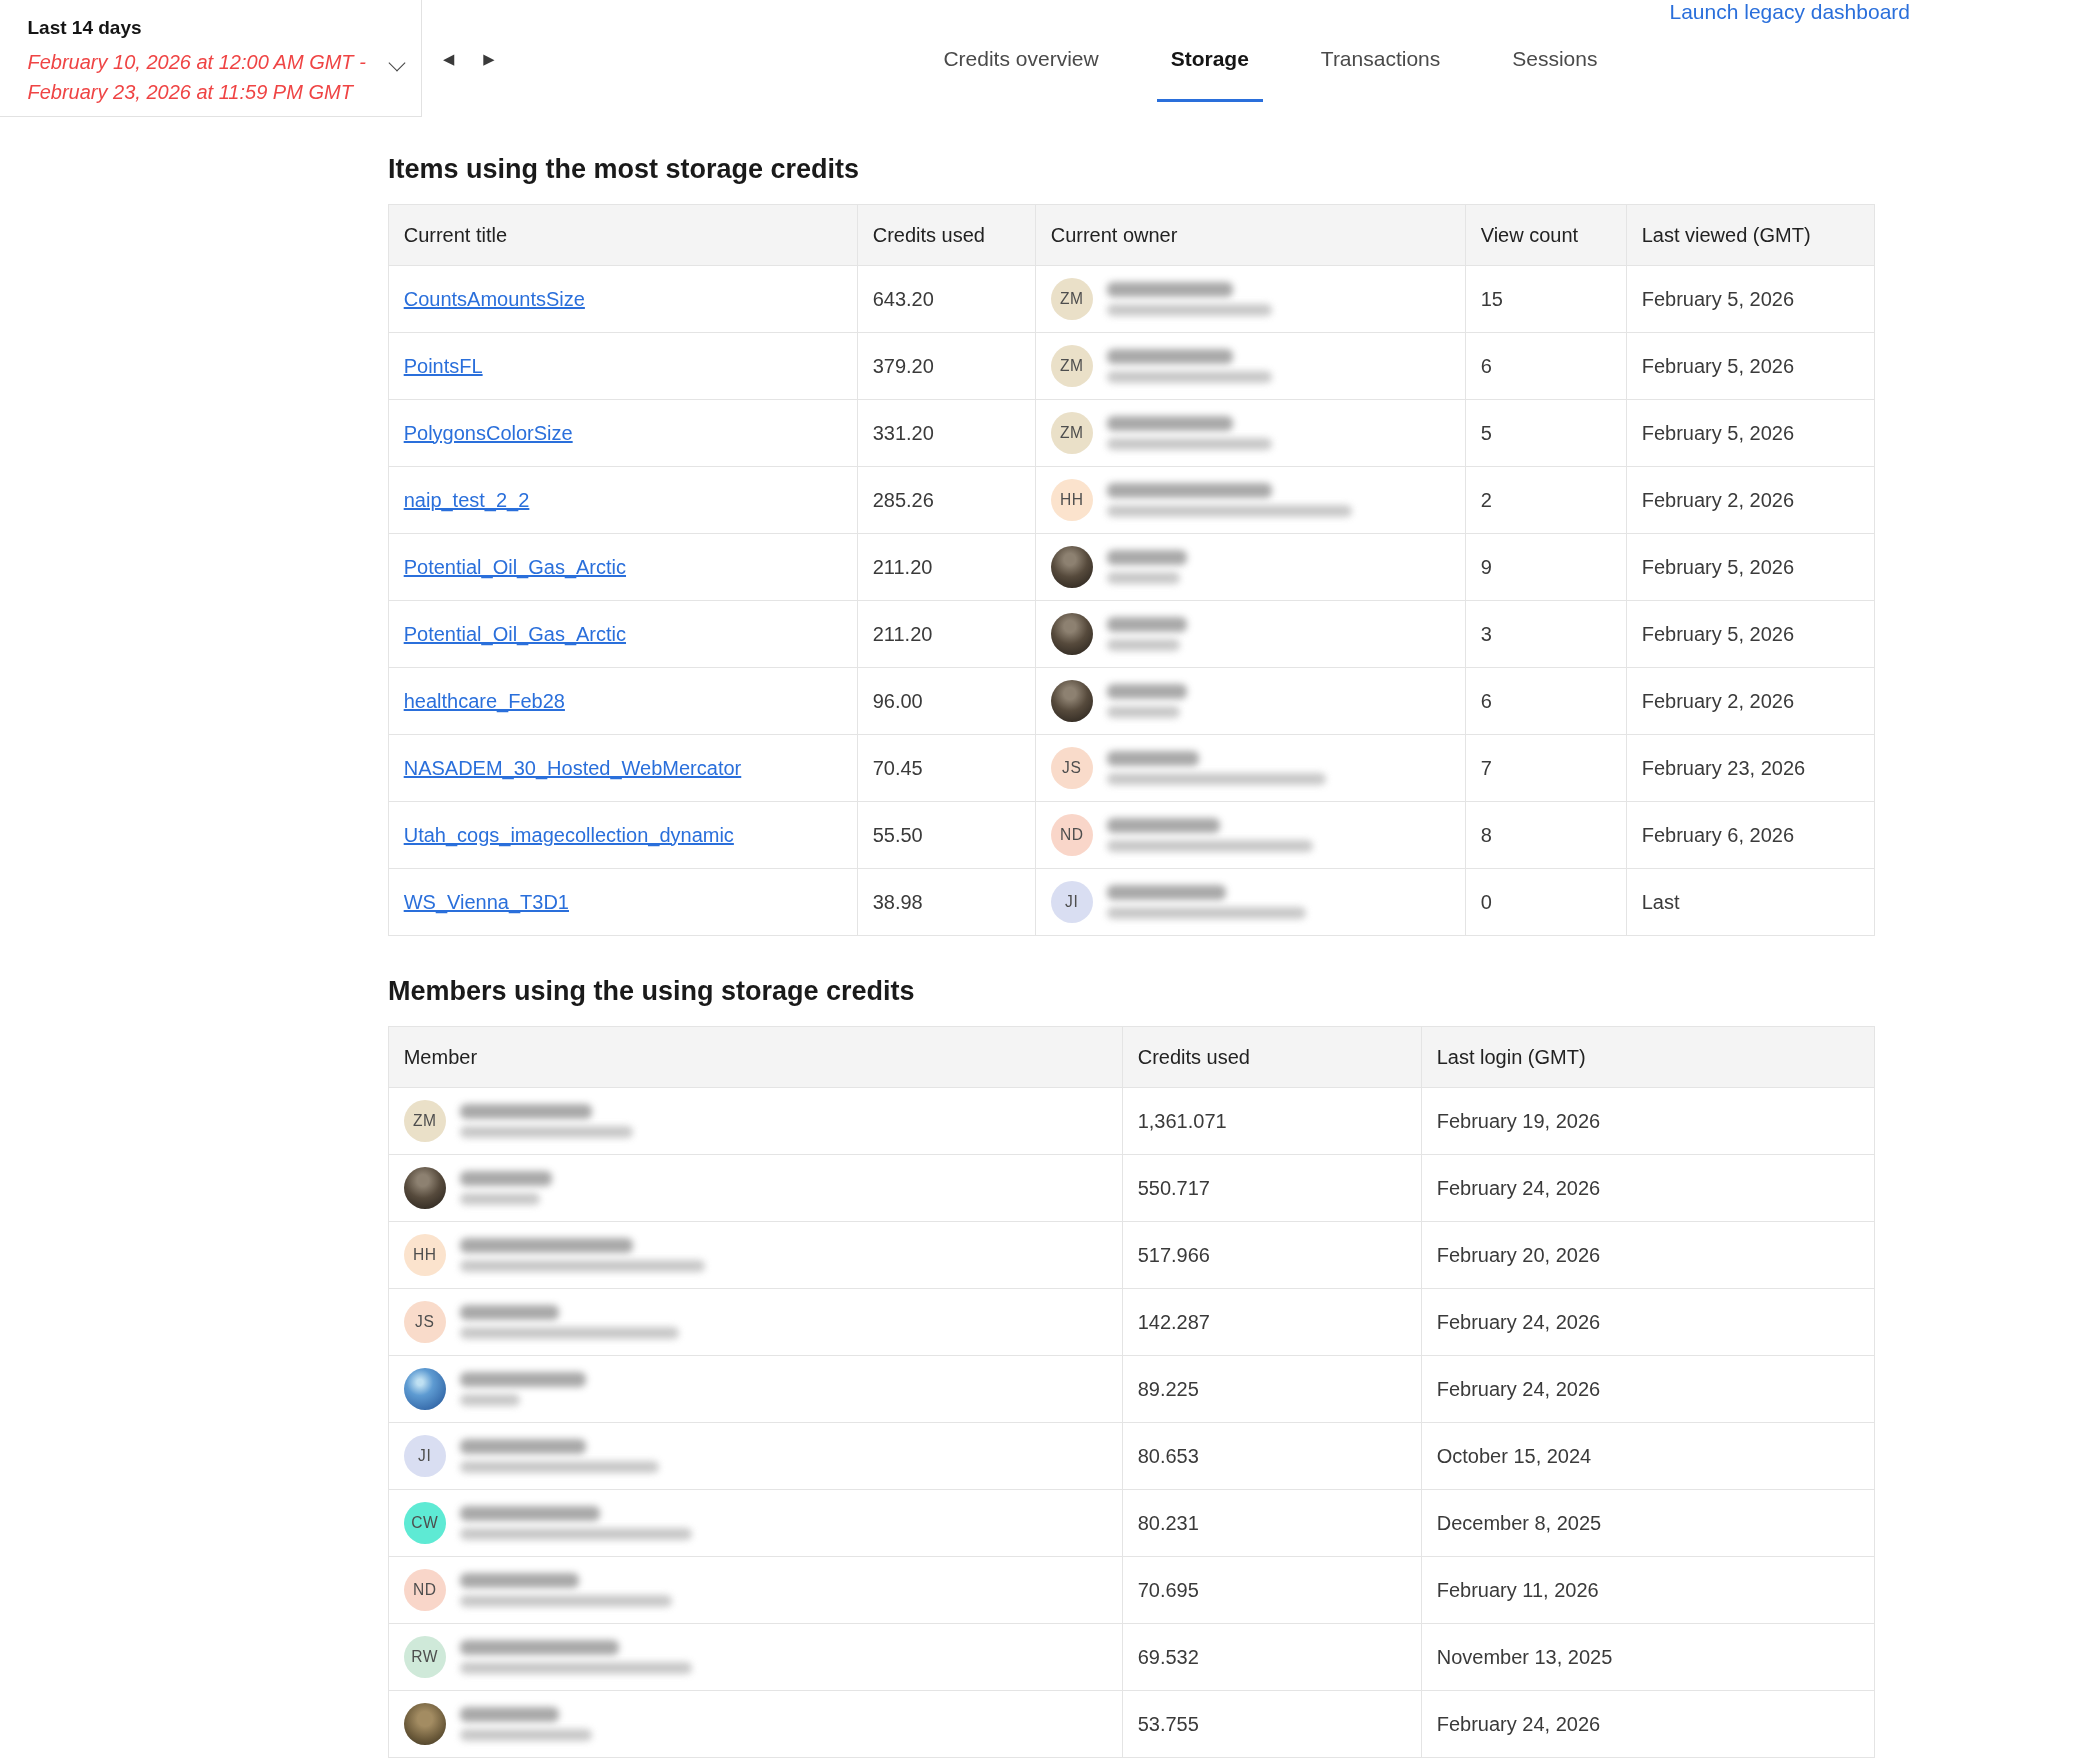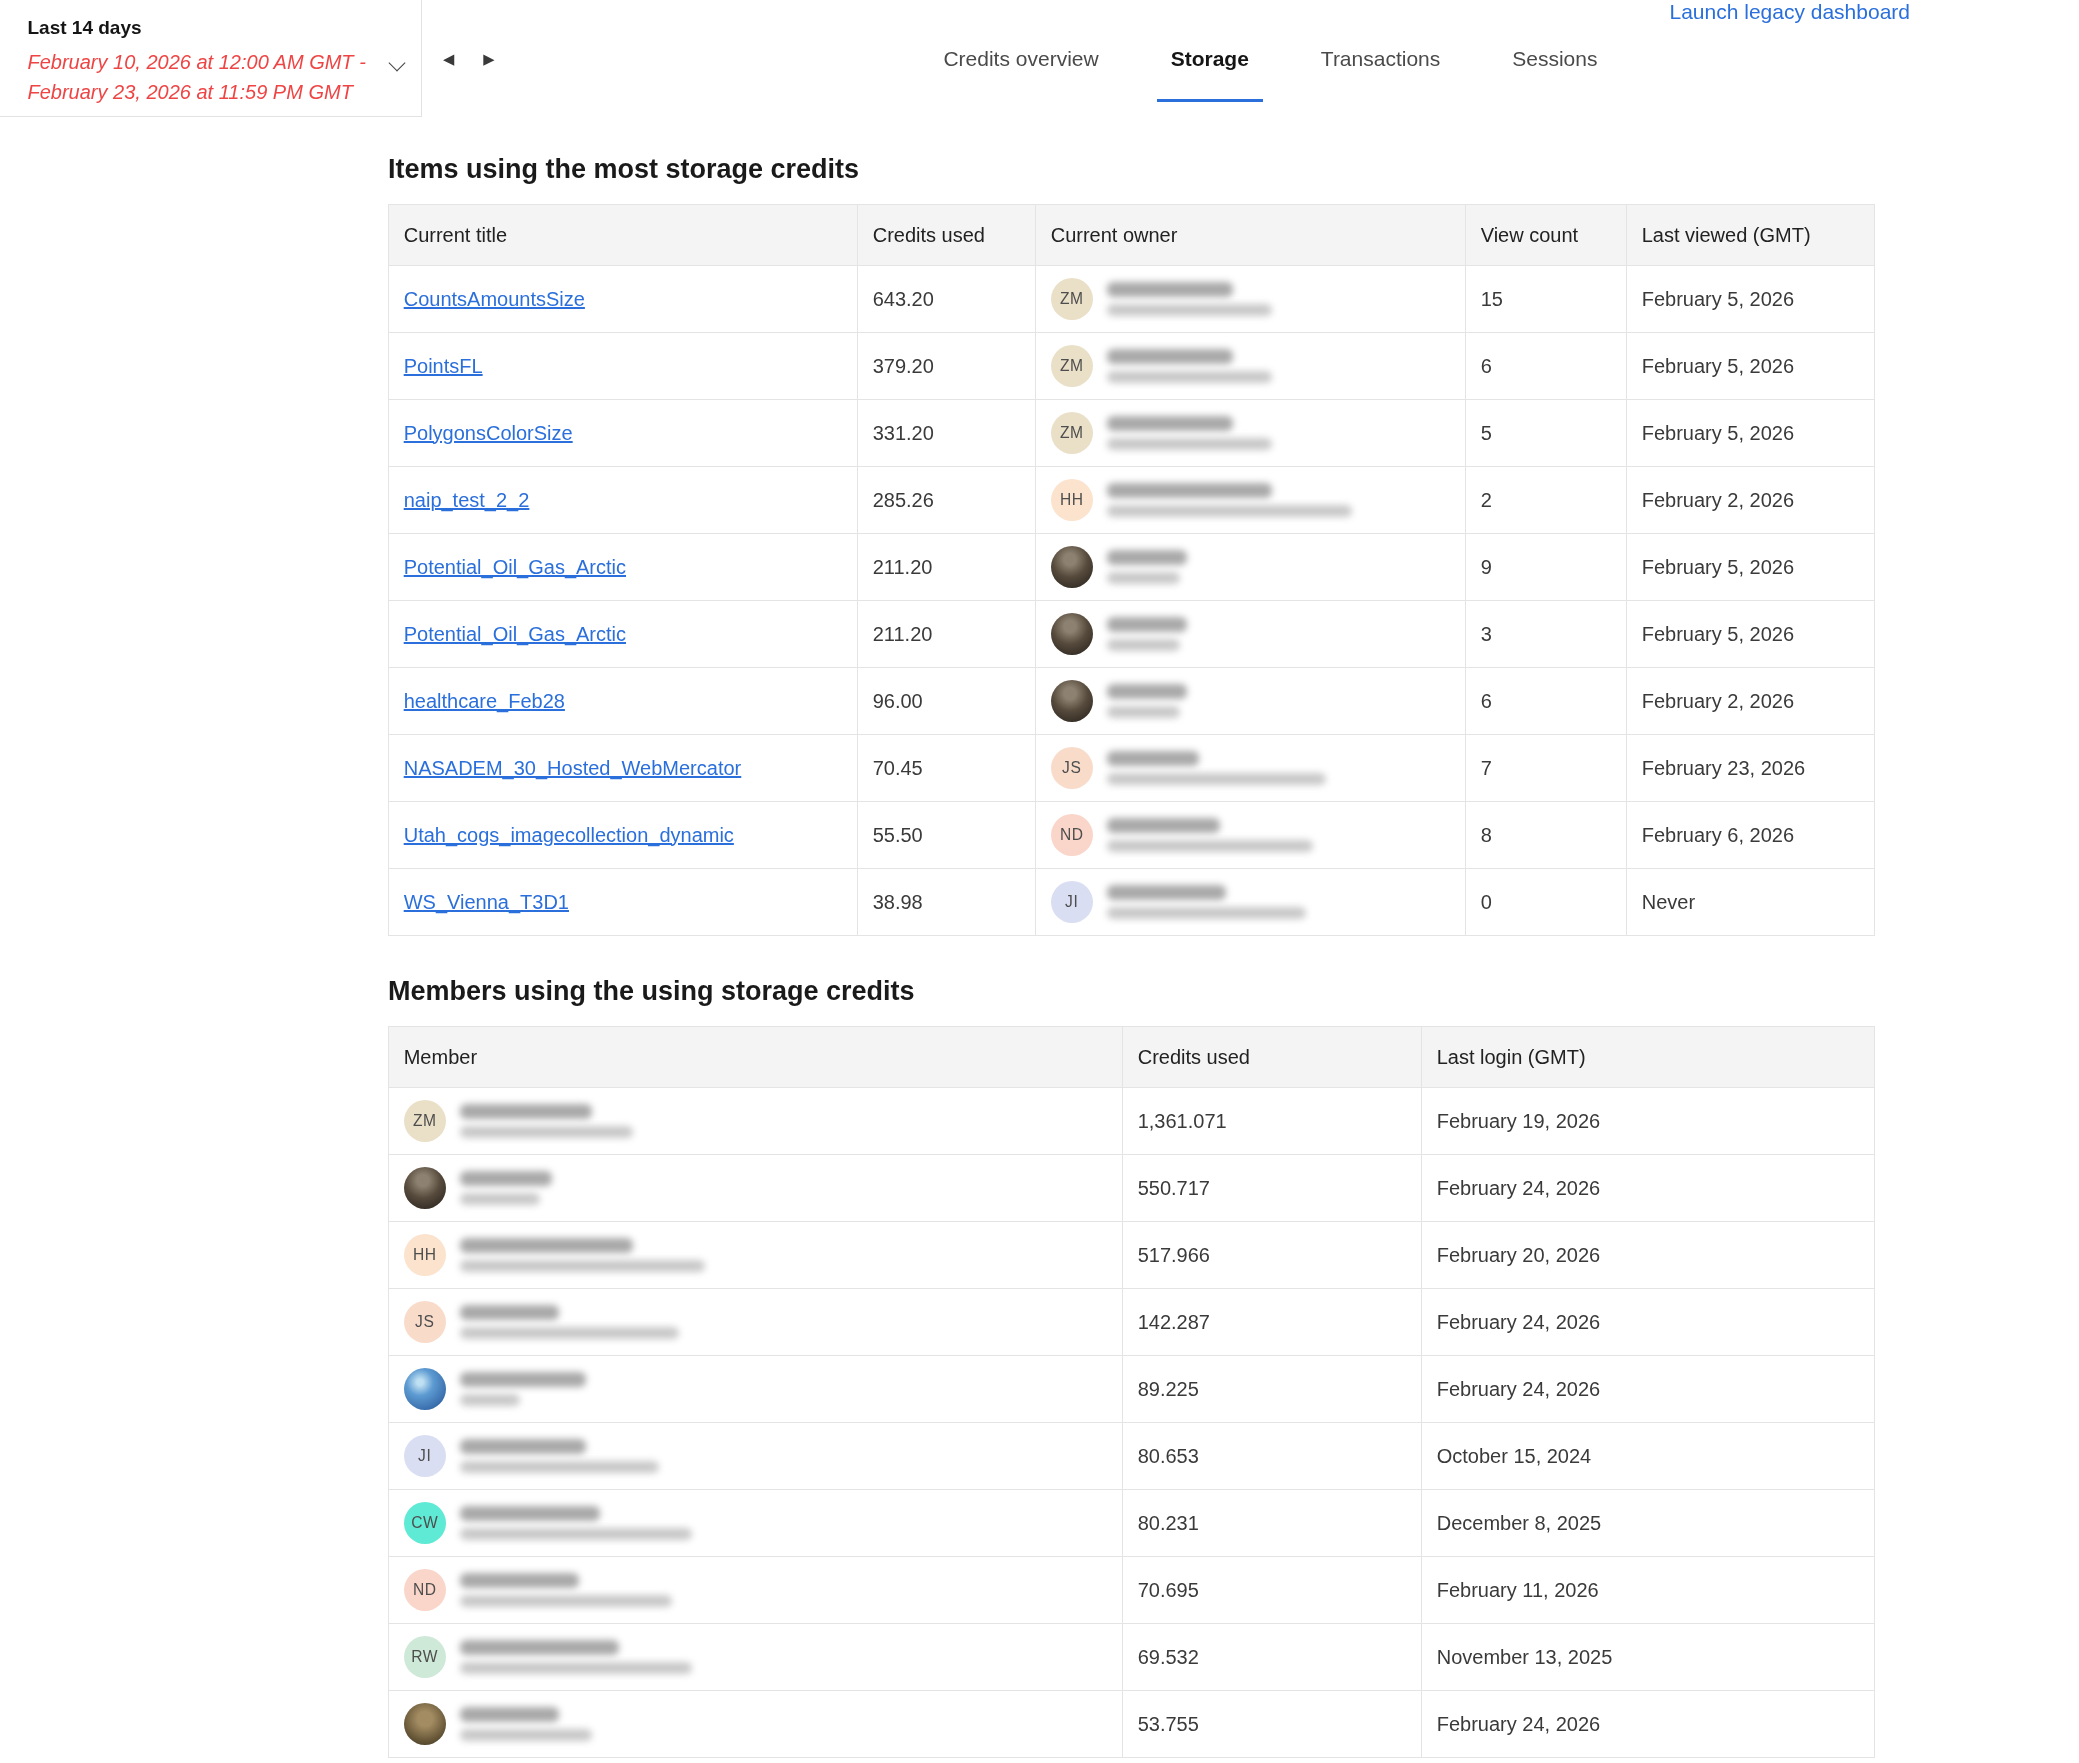--- a/index.html
+++ b/index.html
@@ -270,21 +270,21 @@
           <td>
             <span class="person-cell">
               <span class="avatar" style="background:#d9def2">JI</span>
               <span class="redacted">
                 <span class="bar name" style="width:119px"></span>
                 <span class="bar user" style="width:199px"></span>
               </span>
             </span>
           </td>
           <td>0</td>
-          <td>Never</td>
+          <td>Last</td>
         </tr>
       </tbody>
   </table>
 
   <h2 class="section-title" id="members-title">Members using the using storage credits</h2>
 
   <table class="data-table">
     <colgroup>
       <col style="width:734px">
         <col style="width:299px">

